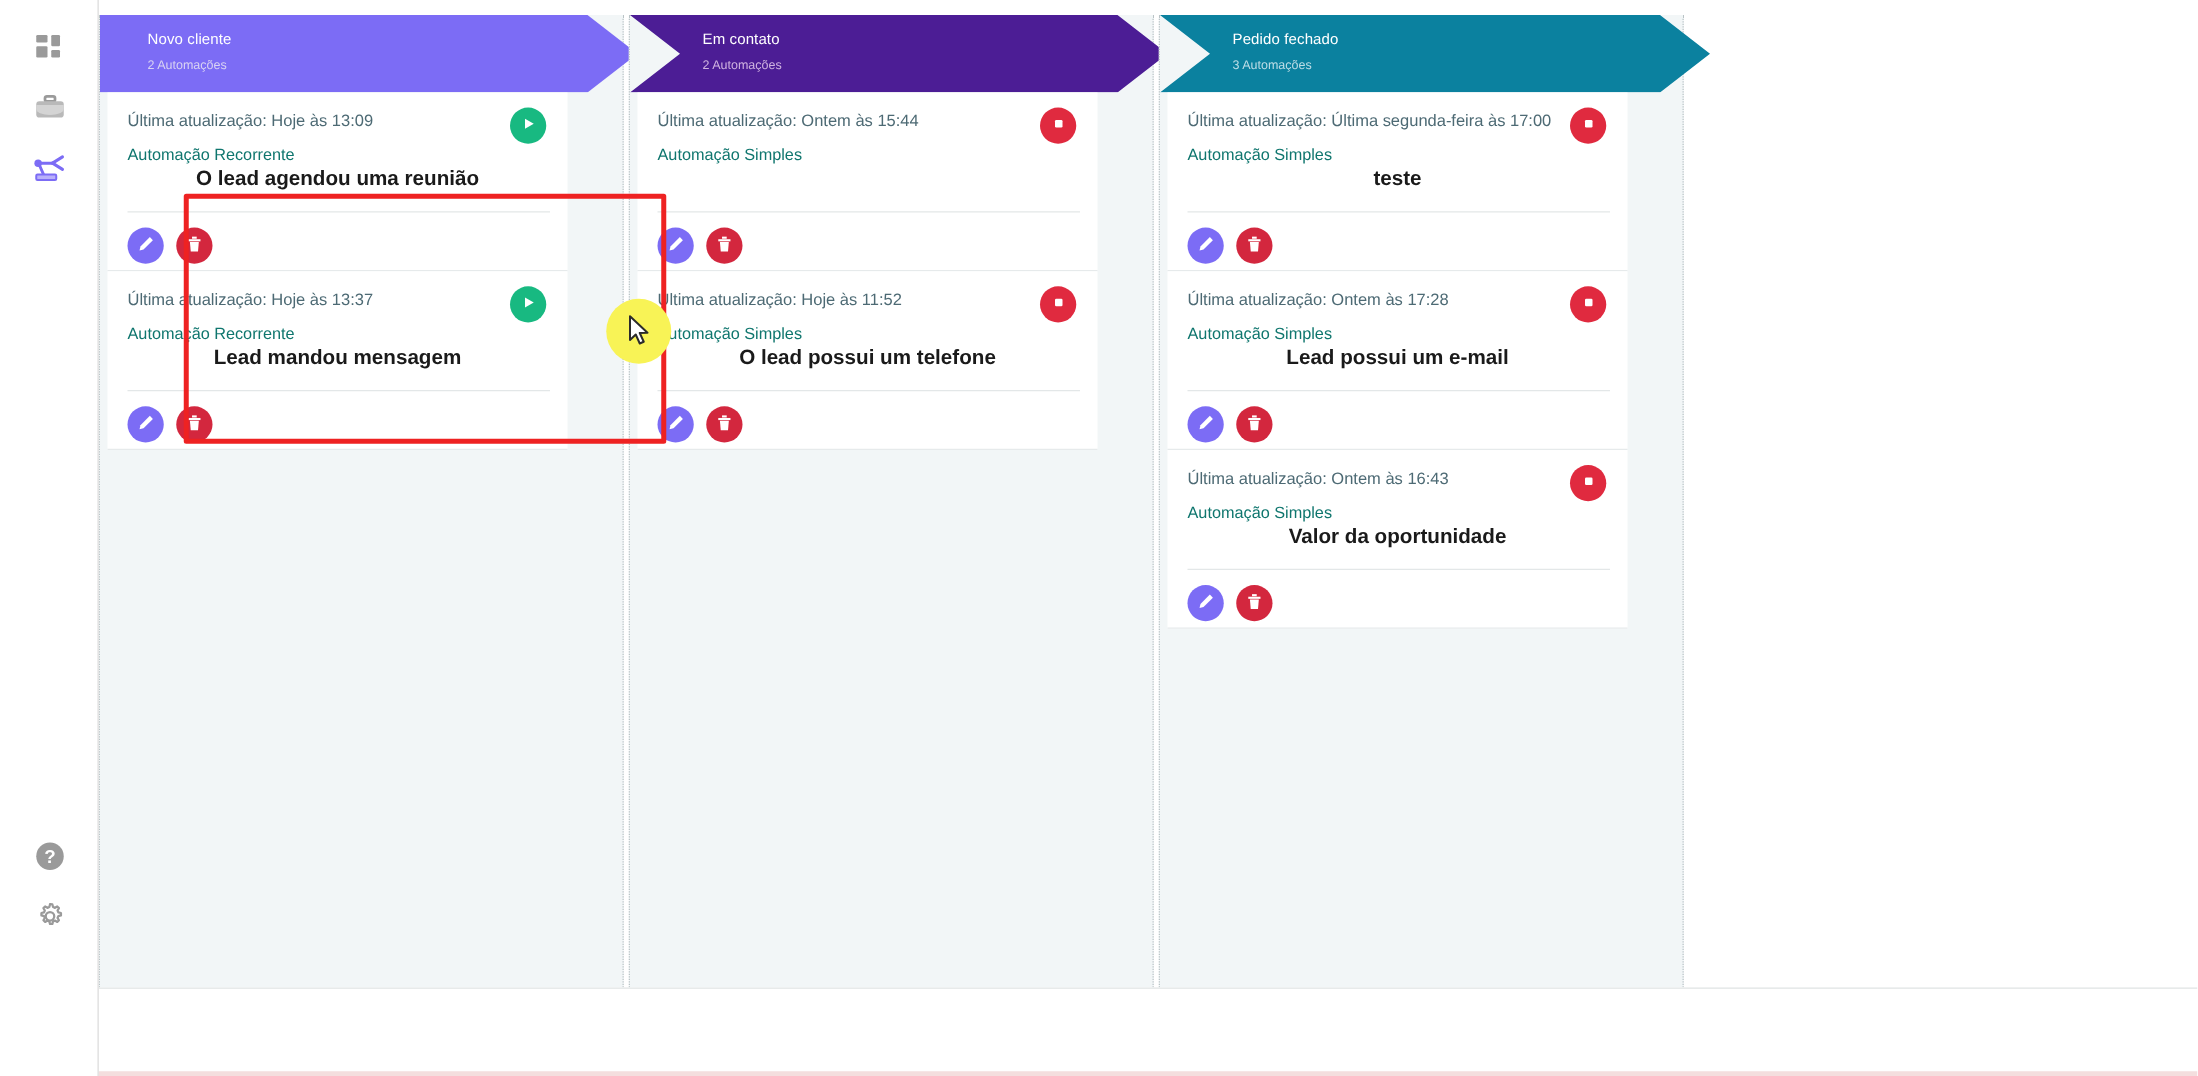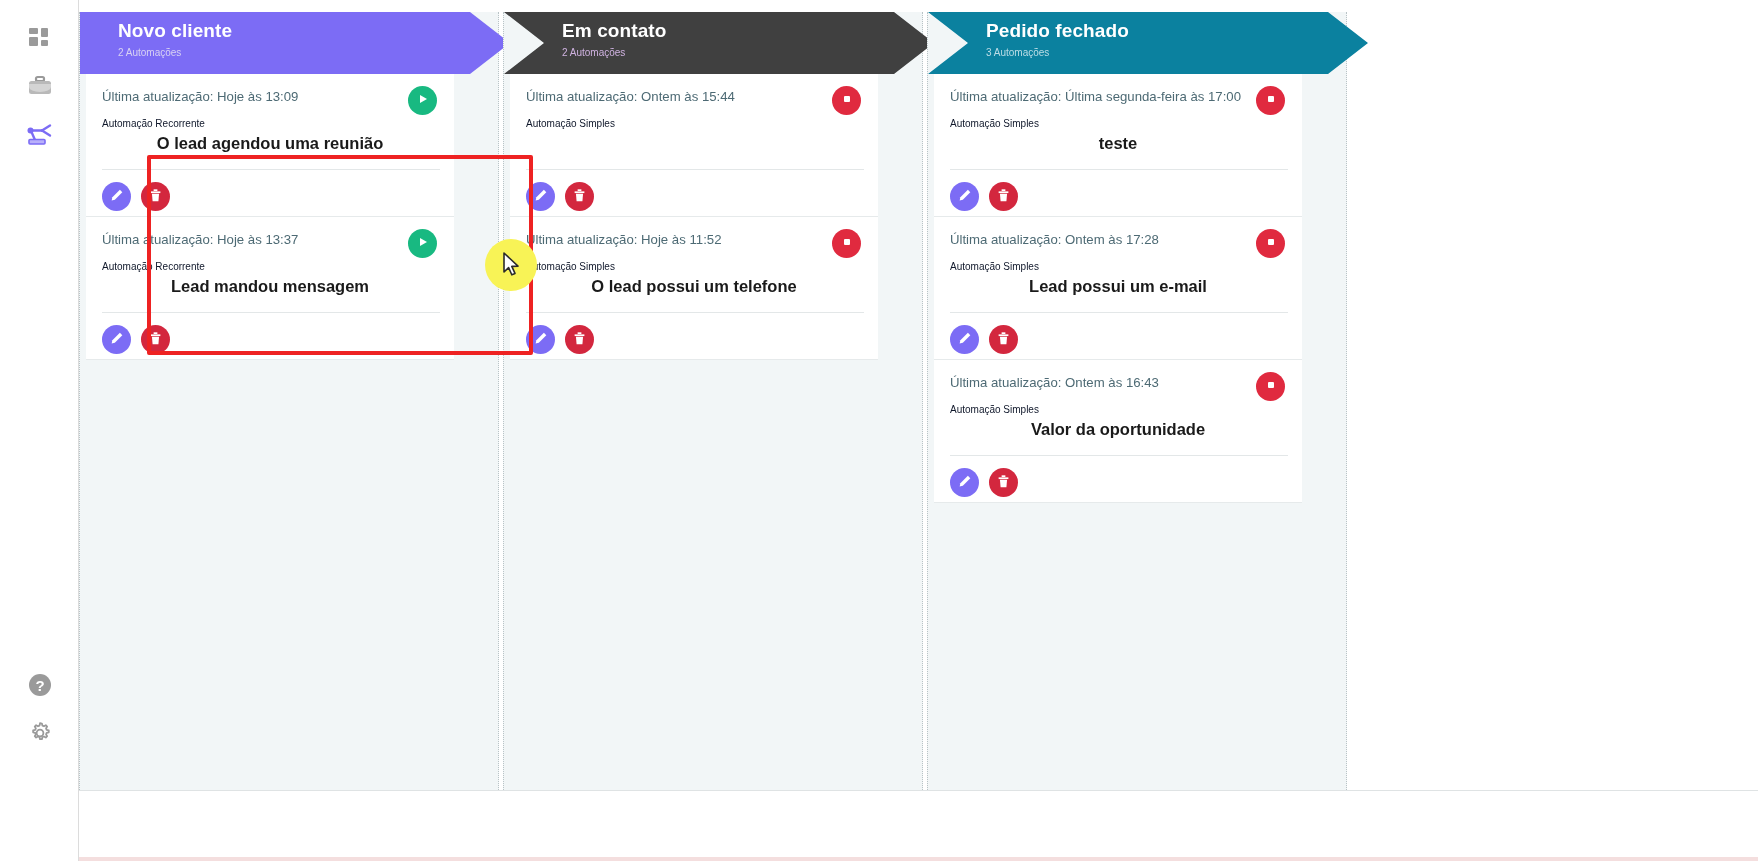--- a/index.html
+++ b/index.html
@@ -70,33 +70,33 @@
     padding: 9px 0 0 38px;
   }
   #hdr-0 {
     width: 430px;
     background: #7c6cf5;
     padding-left: 38px;
     clip-path: polygon(0 0, 390px 0, 430px 31px, 390px 62px, 0 62px);
   }
   #hdr-1 {
     width: 430px;
-    background: #404040;
+    background: #4c1d95;
     padding-left: 58px;
     clip-path: polygon(0 0, 390px 0, 430px 31px, 390px 62px, 0 62px, 40px 31px);
   }
   #hdr-2 {
     width: 440px;
     background: #0b819f;
     padding-left: 58px;
     clip-path: polygon(0 0, 400px 0, 440px 31px, 400px 62px, 0 62px, 40px 31px);
   }
   .col-title {
-    font-size: 19px;
-    font-weight: bold;
+    font-size: 12px;
+    font-weight: normal;
     color: #ffffff;
     line-height: 20px;
     letter-spacing: 0.1px;
   }
   .col-sub {
     font-size: 10px;
     color: #d8d2f3;
     line-height: 20px;
     margin-top: 2px;
   }
@@ -118,22 +118,22 @@
     min-height: 143px;
   }
 
   .card-updated {
     font-size: 13.2px;
     color: #4d6a74;
     line-height: 17px;
     margin-bottom: 10px;
   }
   .card-type {
-    font-size: 10px;
-    color: #0f172a;
+    font-size: 13px;
+    color: #0f766e;
     line-height: 17px;
   }
   .card-title {
     font-size: 16.5px;
     font-weight: bold;
     color: #1a1a1a;
     line-height: 21px;
     margin-top: 1px;
     text-align: center;
   }

